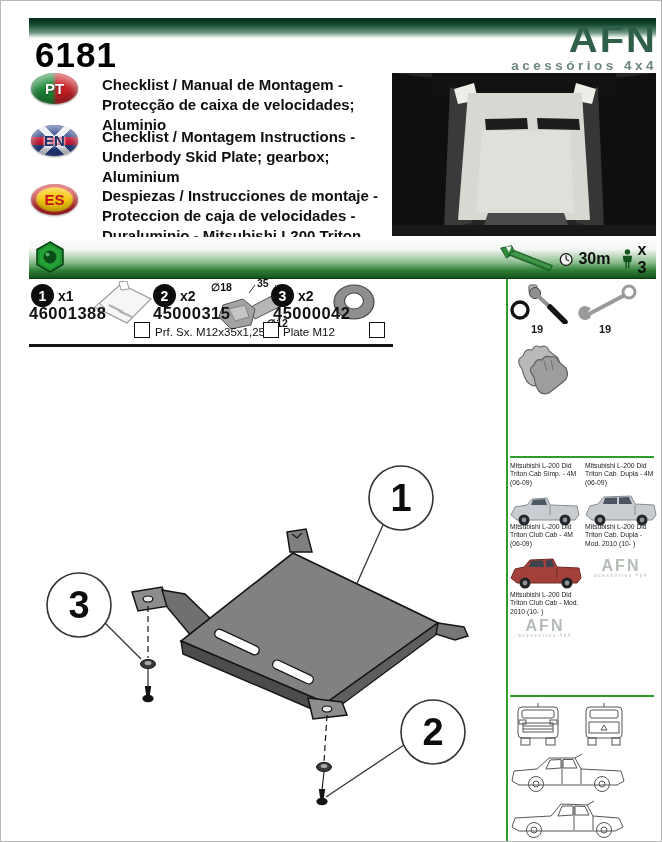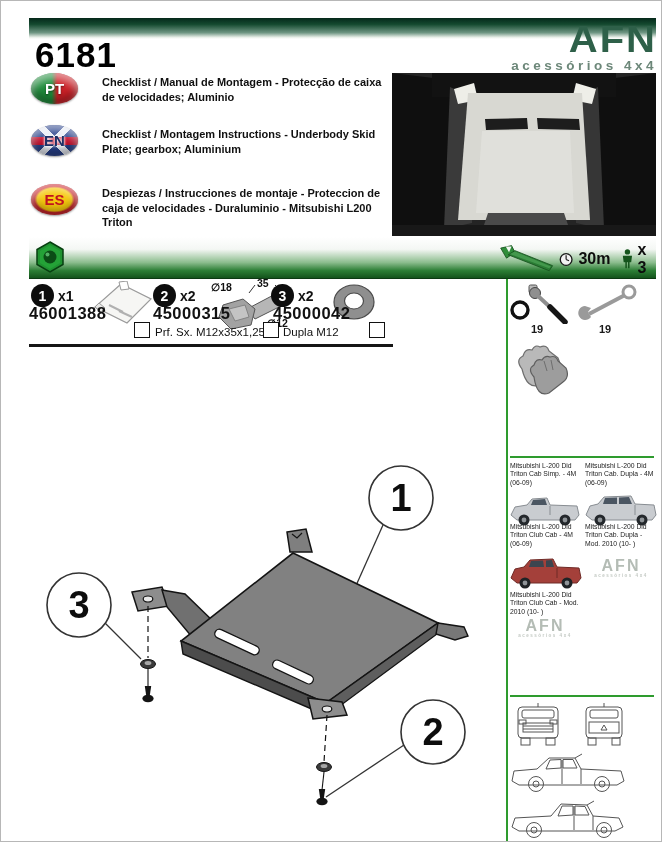--- a/index.html
+++ b/index.html
@@ -20,21 +20,21 @@
   .lang{left:30px;width:358px;display:flex;gap:24px;align-items:flex-start}
   .badge{width:47px;height:31px;border-radius:50%;flex:none;display:flex;align-items:center;justify-content:center;
     font-weight:bold;font-size:15px;box-shadow:inset 0 6px 8px rgba(255,255,255,.55), inset 0 -6px 8px rgba(0,0,0,.35), 0 1px 2px rgba(0,0,0,.4)}
   .badge.pt{background:linear-gradient(90deg,#1e8c3a 0%,#1e8c3a 44%,#cc2027 56%,#cc2027 100%);color:#fff;text-shadow:0 1px 2px rgba(0,0,0,.5)}
   .badge.en{background:
       linear-gradient(0deg,transparent 36%,#c8102e 36%,#c8102e 62%,transparent 62%),
       linear-gradient(45deg,transparent 44%,#e8ecf5 44%,#e8ecf5 56%,transparent 56%),
       linear-gradient(-45deg,transparent 44%,#e8ecf5 44%,#e8ecf5 56%,transparent 56%),
       #27408b;color:#1d2f66;text-shadow:0 0 3px #fff,0 0 3px #fff}
   .badge.es{background:radial-gradient(ellipse at center,#f6c90e 0%,#f6c90e 52%,#cc2027 60%);color:#c1121f}
-  .lang .txt{font-weight:bold;font-size:11px;line-height:1.32;color:#101010;padding-top:2px}
+  .lang .txt{font-weight:bold;font-size:15px;line-height:1.32;color:#101010;padding-top:2px}
 
   
   .photo{left:391px;top:72px;width:264px;height:163px;background:#1c1c1c}
 
   
   .greenbar{left:28px;top:236px;width:627px;height:42px;
     background:linear-gradient(180deg,#ffffff 0%,#f4f7f4 30%,#8cbd8e 62%,#2c7e35 82%,#14541c 100%);
     border-bottom:1px solid #0c3a12}
   .gb-right{left:498px;top:240px;width:157px;height:36px;display:flex;align-items:center;gap:5px}
   .gb-right .lbl{font-size:16px;font-weight:bold;color:#0d0d0d}
@@ -169,21 +169,21 @@
     <svg width="46" height="40" viewBox="0 0 46 40" style="position:absolute;left:302px;top:2px">
       <ellipse cx="23" cy="19" rx="20" ry="17" fill="#8f8f8f" stroke="#4a4a4a" stroke-width="1.2"></ellipse>
       <ellipse cx="23" cy="18" rx="9.5" ry="8" fill="#fff" stroke="#4a4a4a" stroke-width="1.2"></ellipse>
     </svg>
     <div class="pnum" style="left:244px;top:23px">45000042</div>
 
     <div class="chkrow">
       <div class="chk" style="left:105px"></div>
       <div class="chklbl" style="left:126px">Prf. Sx. M12x35x1,25</div>
       <div class="chk" style="left:234px"></div>
-      <div class="chklbl" style="left:254px">Dupla M12</div>
+      <div class="chklbl" style="left:254px">Plate M12</div>
       <div class="chk" style="left:340px"></div>
     </div>
   </div>
   <div class="abs partsline"></div>
 
   <svg class="abs" style="left:30px;top:445px" width="470" height="395" viewBox="0 0 470 395">
 
     <line x1="352" y1="79" x2="315" y2="162" stroke="#333" stroke-width="1.3"></line>
     <line x1="74" y1="177" x2="110" y2="213" stroke="#333" stroke-width="1.3"></line>
     <line x1="373" y1="299" x2="295" y2="351" stroke="#333" stroke-width="1.3"></line>

